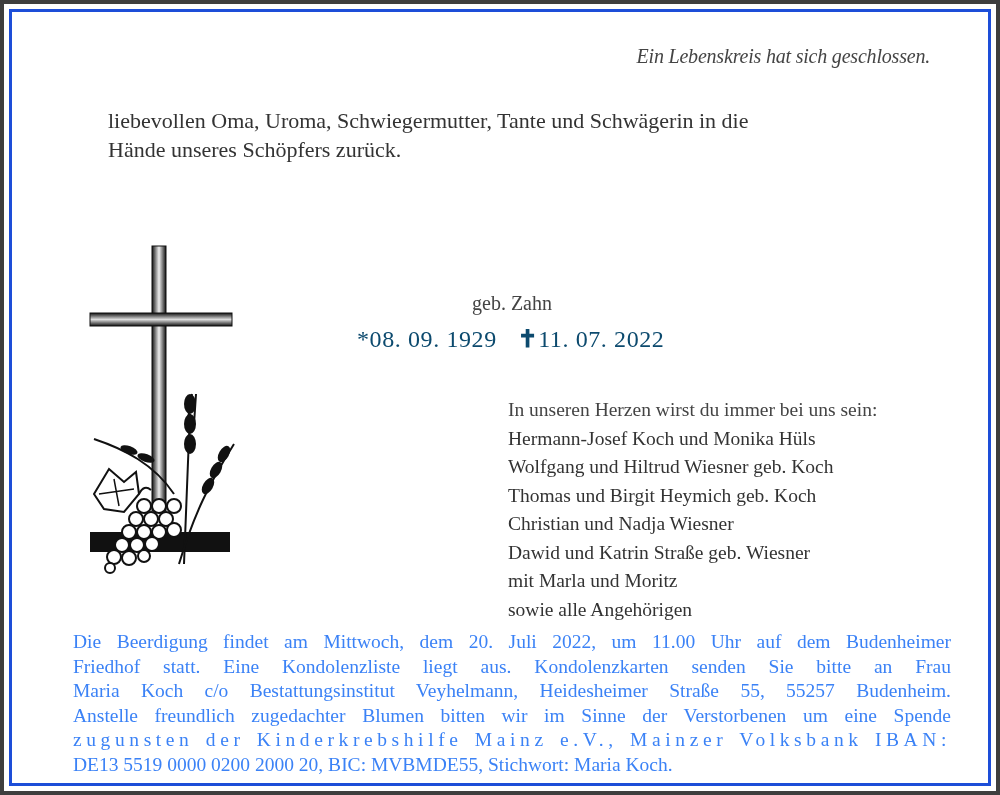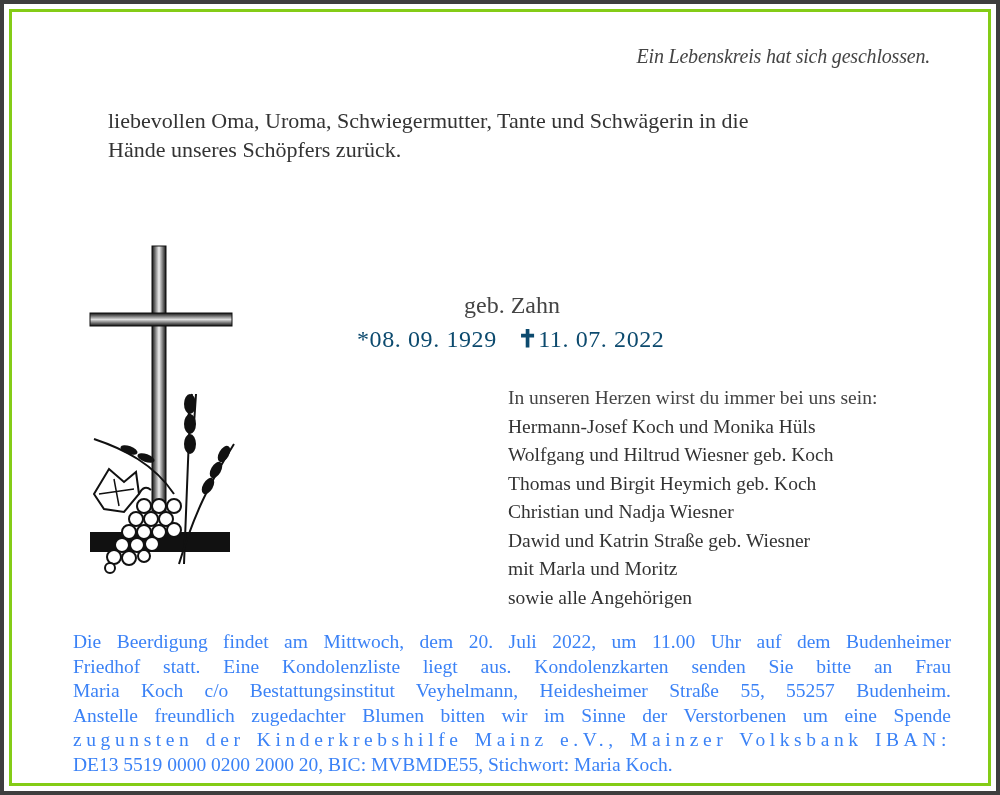--- a/index.html
+++ b/index.html
@@ -7,53 +7,53 @@
     width: 1000px; height: 795px; background: #3e3e3e;
     position: relative; overflow: hidden;
     font-family: "Liberation Serif", serif; color: #333;
   }
   .outer {
     position: absolute; left: 4px; top: 4px; width: 992px; height: 787px;
     background: #fff;
   }
   .frame {
     position: absolute; left: 5px; top: 5px; right: 5px; bottom: 5px;
-    border: 3px solid #84cc16; background: #fff;
+    border: 3px solid #1d4ed8; background: #fff;
   }
   .motto {
     position: absolute; right: 58px; top: 33px;
     font-style: italic; font-size: 20px; color: #444;
     font-family: "Liberation Serif", serif;
     letter-spacing: -0.2px;
   }
   .intro {
     position: absolute; left: 96px; top: 94px; width: 820px;
     font-size: 22px; line-height: 29px; color: #333;
   }
   .intro div { white-space: nowrap; }
   .name {
     position: absolute; left: 330px; top: 190px; width: 340px;
     text-align: center; font-size: 62px; font-style: italic;
     font-family: "Liberation Serif", serif; color: #333; letter-spacing: 1px;
   }
   .maiden {
     position: absolute; left: 380px; top: 280px; width: 240px;
-    text-align: center; font-size: 24px; color: #444;
+    text-align: center; font-size: 20px; color: #444;
   }
   .dates {
     position: absolute; left: 345px; top: 313px; width: 320px;
     font-size: 24px; color: #0c4a6e; letter-spacing: 0.6px; white-space: nowrap;
   }
   .dates .cross { font-weight: bold; margin-left: 14px; }
   .emblem { position: absolute; left: 72px; top: 232px; width: 160px; height: 330px; }
   .mourners {
     position: absolute; left: 496px; top: 372px; width: 470px;
     font-size: 19.5px; line-height: 28.5px; color: #333;
   }
-  .mourners .lead { font-weight: normal; color: #444; }
+  .mourners .lead { font-weight: normal; color: #444; margin-top: 12px; }
   .mourners .b { font-weight: normal; white-space: nowrap; }
   .funeral {
     position: absolute; left: 61px; top: 618px; width: 878px;
     font-size: 19.5px; line-height: 24.5px; color: #3b82f6;
     text-align: justify; font-family: "Liberation Serif", serif;
   }
   .funeral div { white-space: nowrap; text-align-last: justify; }
   .funeral div.last { text-align-last: left; }
   .funeral .wide { letter-spacing: 4.6px; }
 </style>

